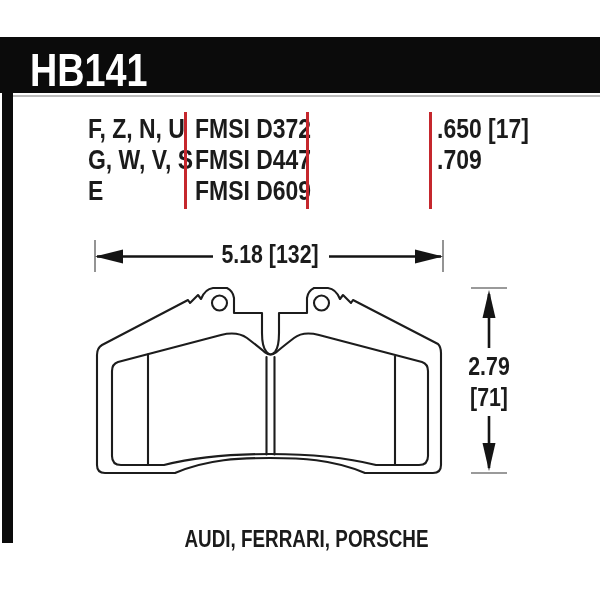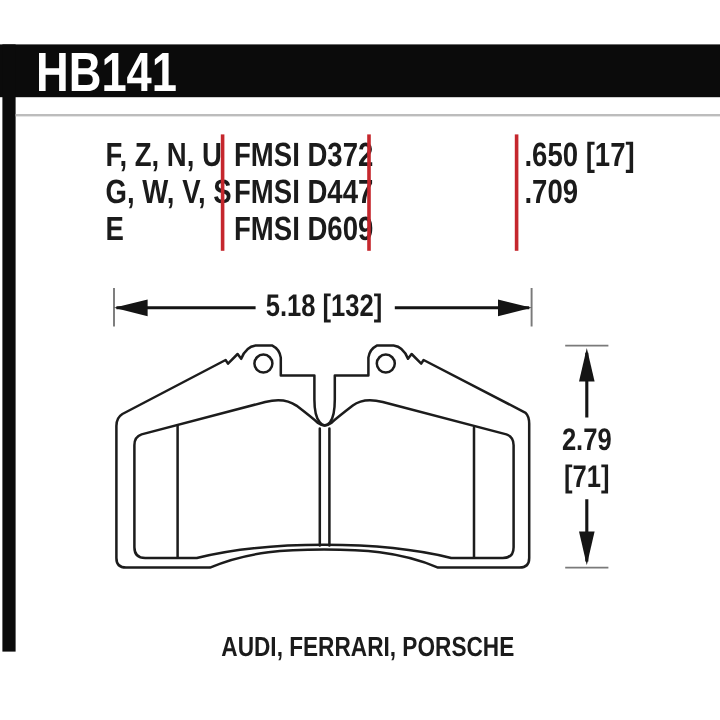--- a/index.html
+++ b/index.html
@@ -1,21 +1,21 @@
 <!DOCTYPE html>
 <html><head>
 <meta charset="utf-8">
 <style>
   html,body{margin:0;padding:0;}
   .page{position:relative;width:600px;height:600px;background:#ffffff;overflow:hidden;
         font-family:"Liberation Sans",sans-serif;font-weight:700;color:#1b1b1b;}
   .abs{position:absolute;}
   .cond-l{transform:scaleX(0.82);transform-origin:left top;}
   .cond-c{transform:scaleX(0.82);transform-origin:center top;}
-  .top-bar{left:0;top:37px;width:600px;height:44px;background:#0b0b0b;display:flex;align-items:flex-start;}
+  .top-bar{left:0;top:37px;width:600px;height:56px;background:#0b0b0b;display:flex;align-items:flex-end;}
   .part-num{color:#ffffff;font-size:46px;line-height:1;margin-left:30px;letter-spacing:0px;white-space:nowrap;}
   .left-bar{left:2px;top:37px;width:11px;height:506px;background:#0b0b0b;}
   .gray-rule{left:13px;top:95px;width:587px;height:2px;background:#bcbcbc;}
   .spec-col{top:113px;font-size:28px;line-height:31px;white-space:nowrap;}
   .spec-line{height:31px;}
   .vdiv{top:112px;width:3px;height:97px;}
   .dim-label{font-size:26px;line-height:27px;text-align:center;white-space:nowrap;}
   .apps{left:13px;top:526px;width:587px;font-size:23px;text-align:center;white-space:nowrap;}
   svg{display:block;}
 </style>

